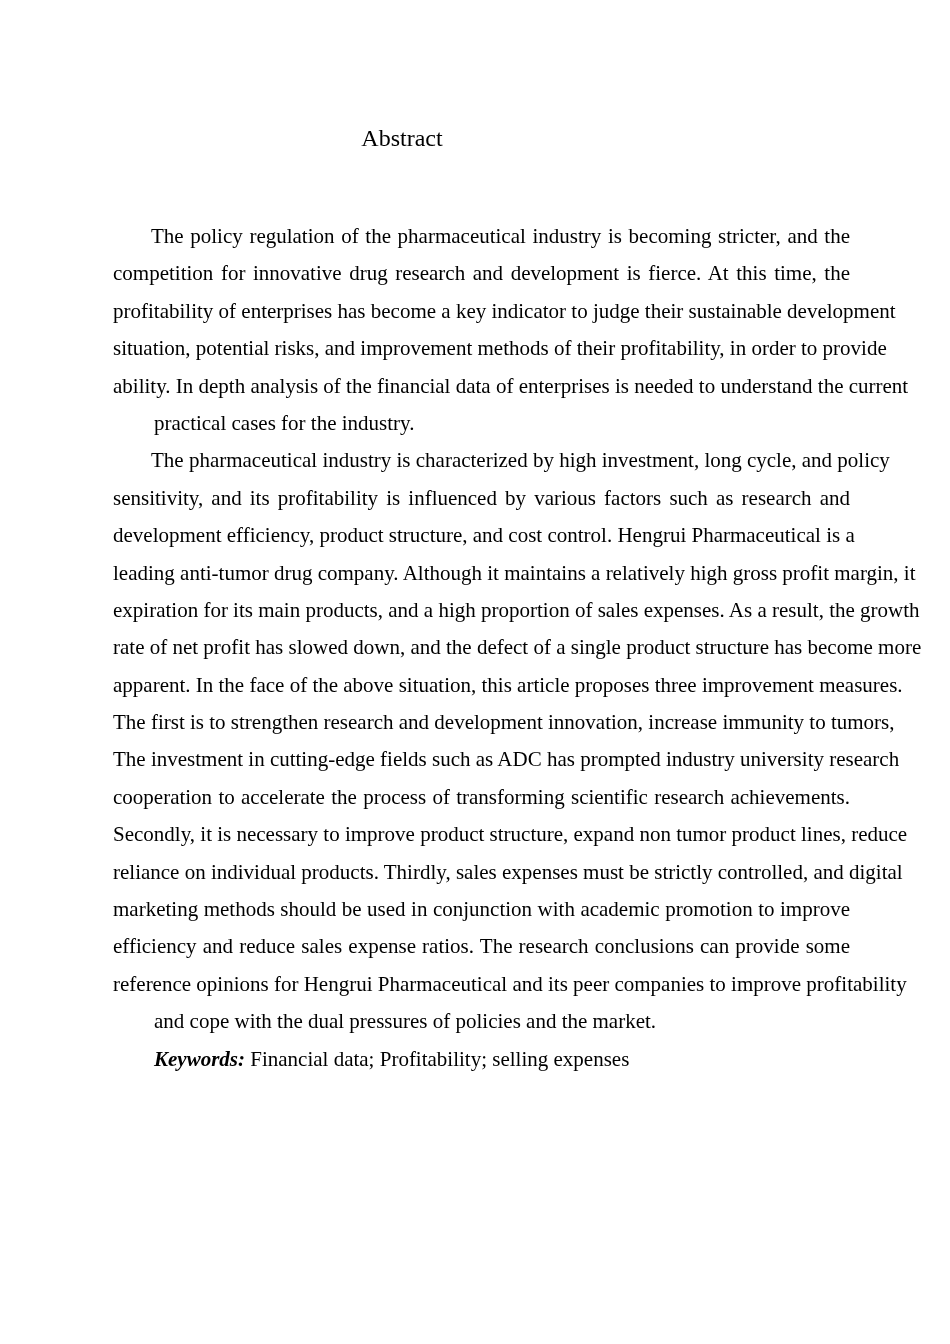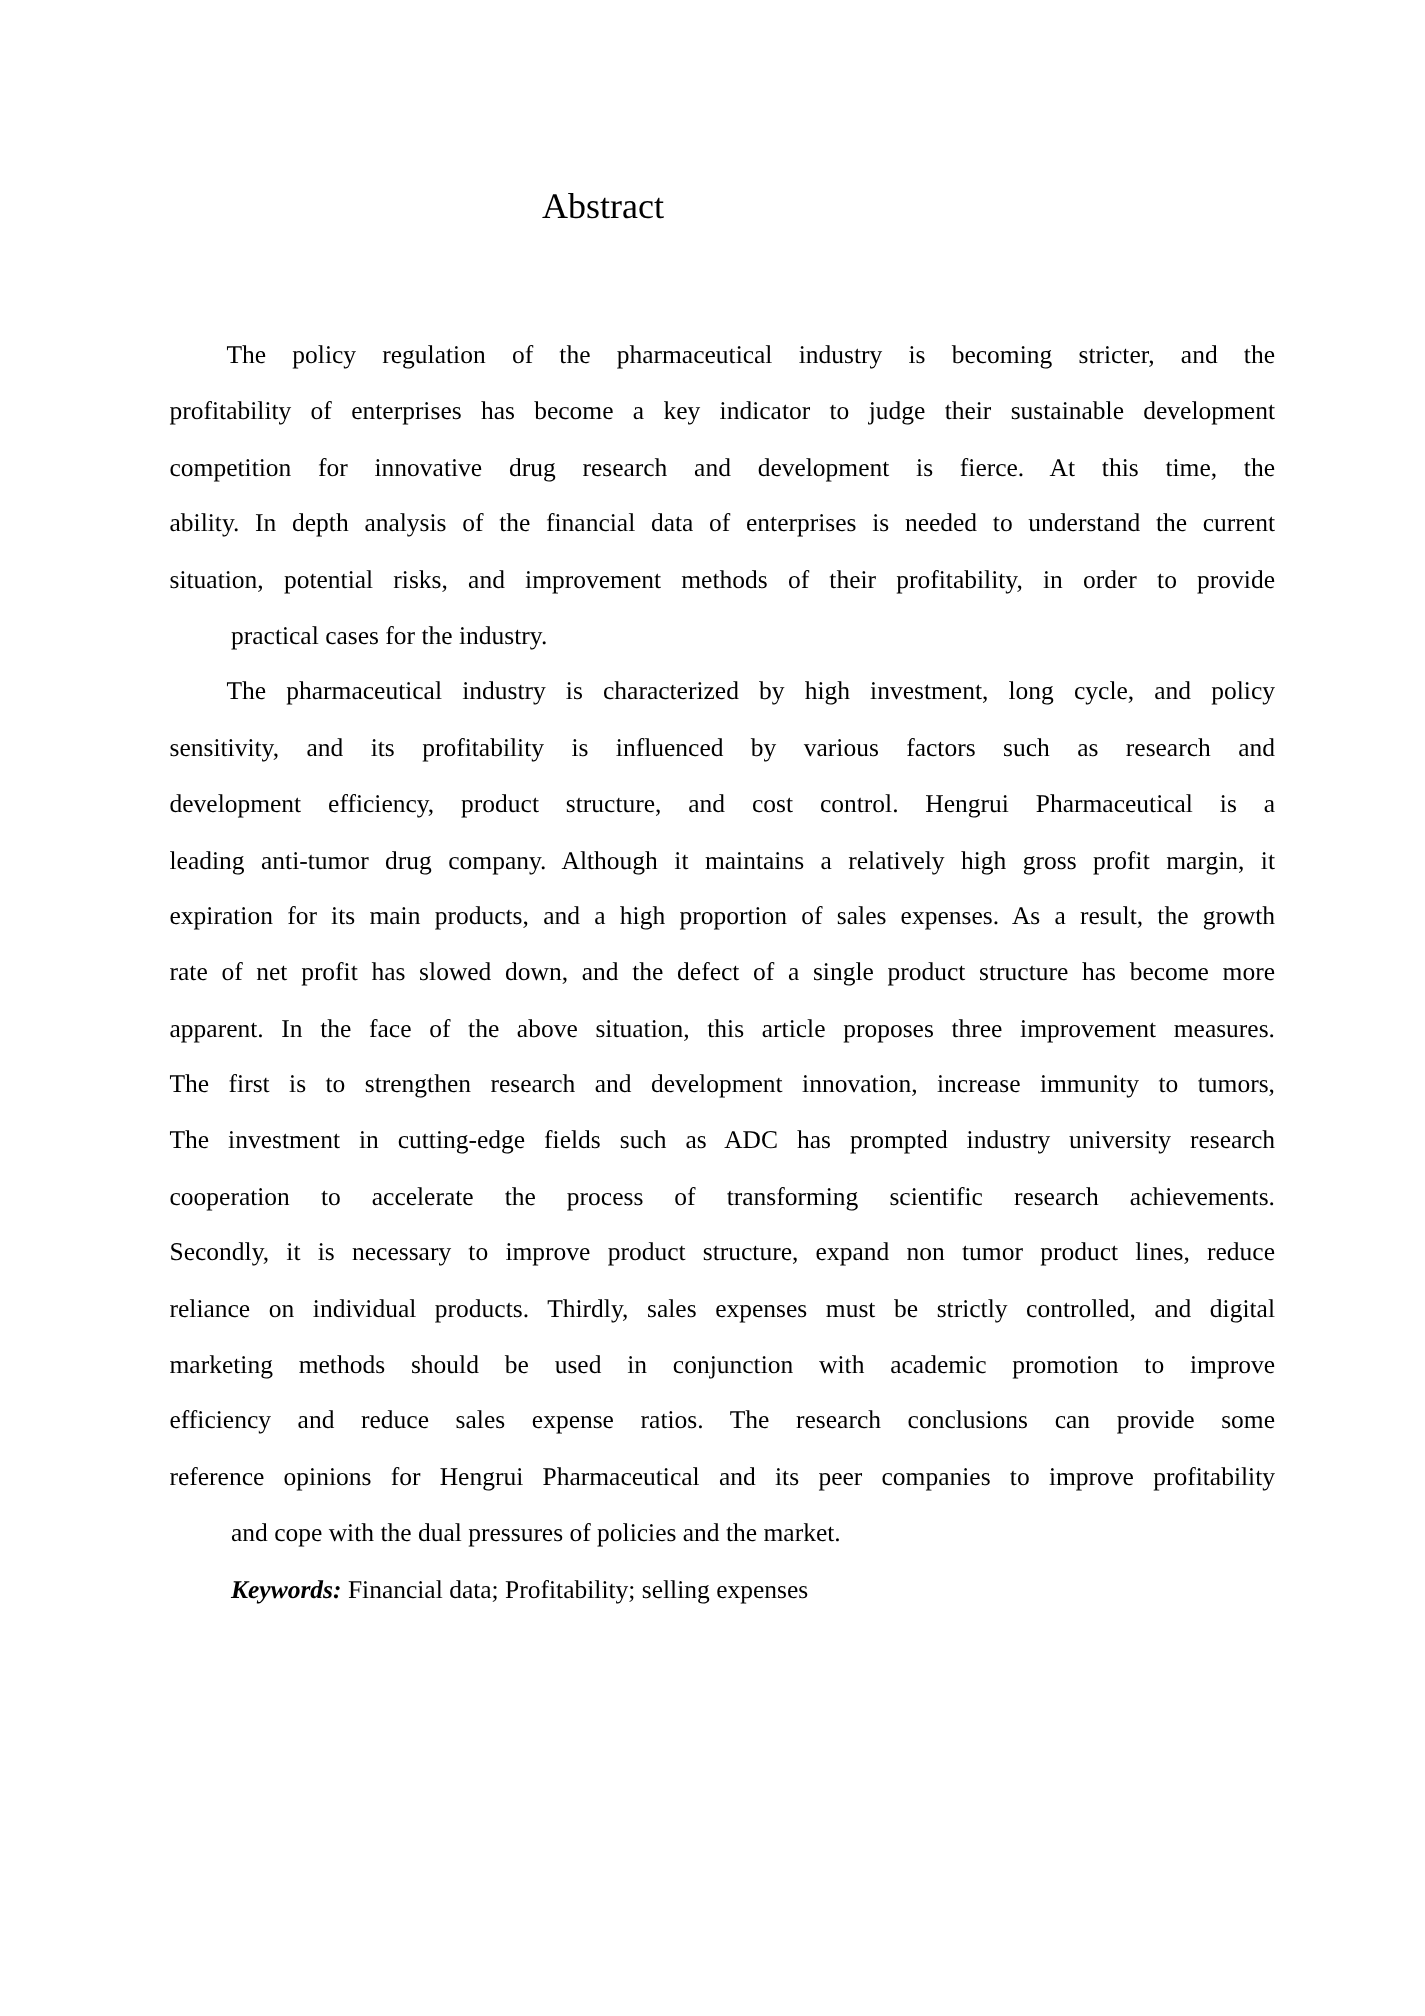--- a/index.html
+++ b/index.html
@@ -33,21 +33,21 @@
       font-weight: normal;
       margin: 0;
       padding-left: 14px;
       box-sizing: border-box;
     }
     .body {
       position: absolute;
       left: 113px;
       top: 218px;
       width: 737px;
-      font-size: 17px;
+      font-size: 21px;
       line-height: 37.4px;
     }
     .line {
       display: block;
       height: 37.4px;
       white-space: nowrap;
       text-align: justify;
       text-align-last: justify;
     }
     .line.last {
@@ -65,24 +65,24 @@
   </style>
 </head>
 <body>
 
 <div class="page">
   <h1 class="title">Abstract</h1>
 
   <div class="body">
     <div>
       <span class="line indent">The policy regulation of the pharmaceutical industry is becoming stricter, and the</span>
+      <span class="line">competition for innovative drug research and development is fierce. At this time, the</span>
       <span class="line">profitability of enterprises has become a key indicator to judge their sustainable development</span>
-      <span class="line">competition for innovative drug research and development is fierce. At this time, the</span>
+      <span class="line">situation, potential risks, and improvement methods of their profitability, in order to provide</span>
       <span class="line">ability. In depth analysis of the financial data of enterprises is needed to understand the current</span>
-      <span class="line">situation, potential risks, and improvement methods of their profitability, in order to provide</span>
       <span class="line last">practical cases for the industry.</span>
     </div>
     <div>
       <span class="line indent">The pharmaceutical industry is characterized by high investment, long cycle, and policy</span>
       <span class="line">sensitivity, and its profitability is influenced by various factors such as research and</span>
       <span class="line">development efficiency, product structure, and cost control. Hengrui Pharmaceutical is a</span>
       <span class="line">leading anti-tumor drug company. Although it maintains a relatively high gross profit margin, it</span>
       <span class="line">expiration for its main products, and a high proportion of sales expenses. As a result, the growth</span>
       <span class="line">rate of net profit has slowed down, and the defect of a single product structure has become more</span>
       <span class="line">apparent. In the face of the above situation, this article proposes three improvement measures.</span>

